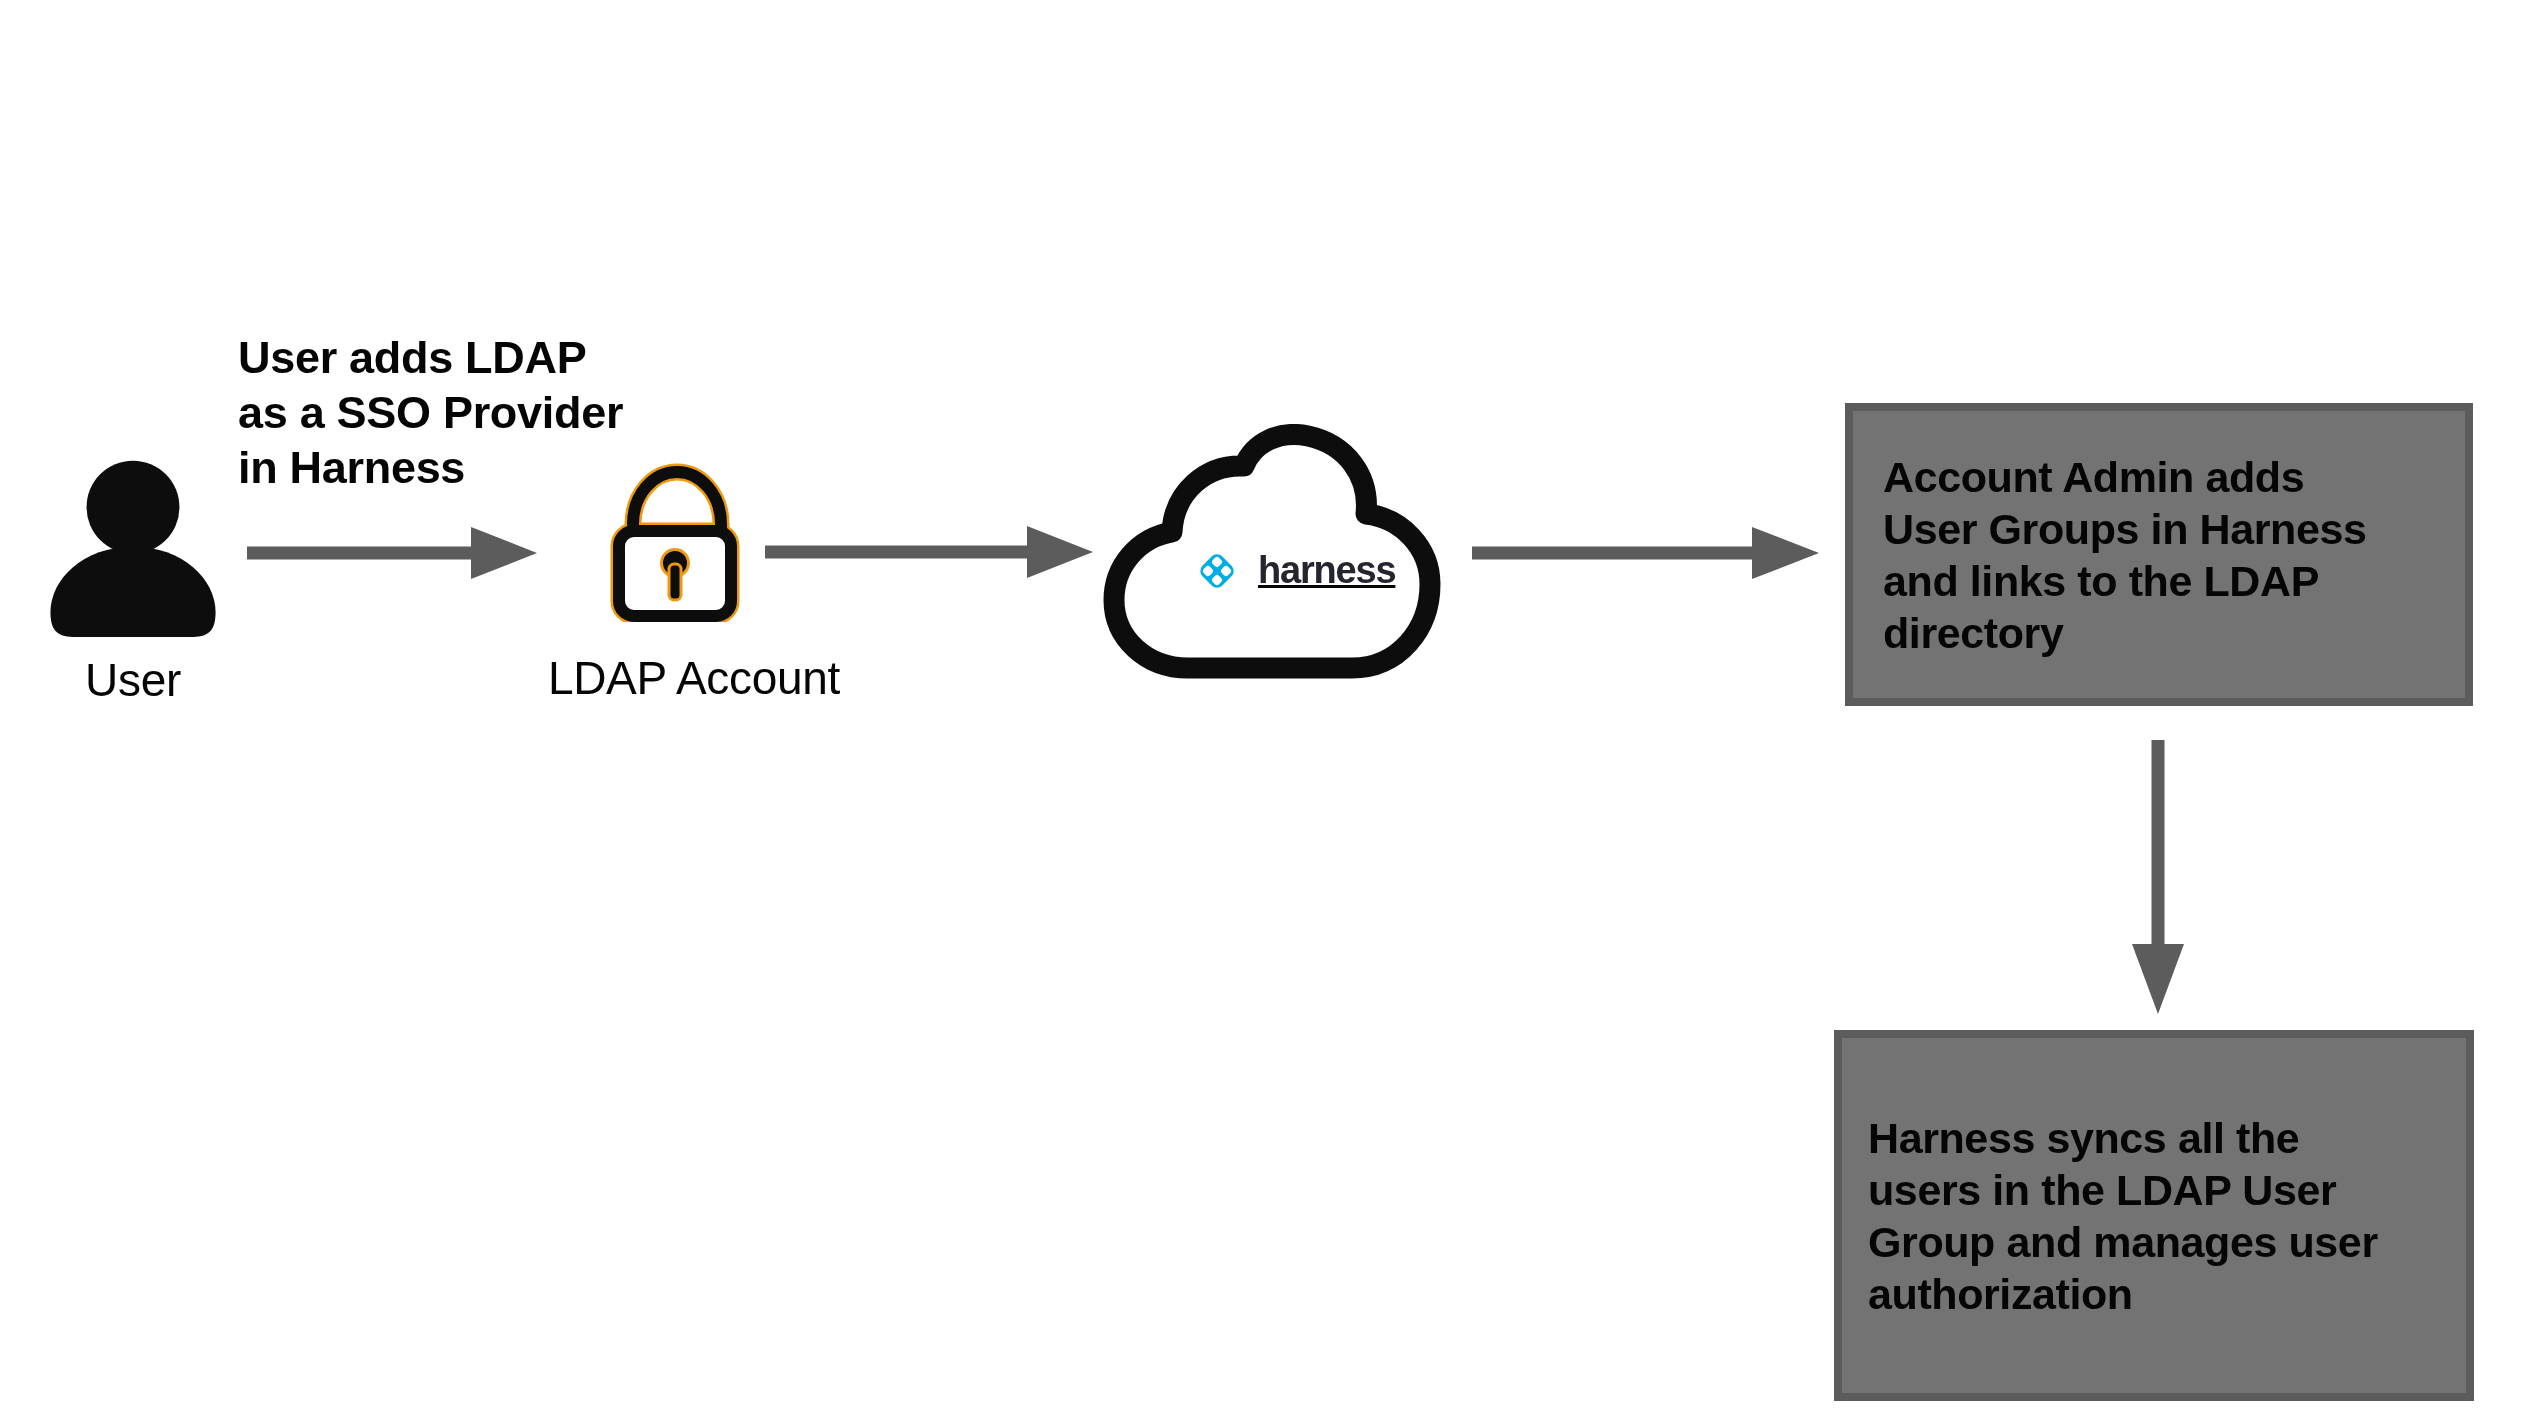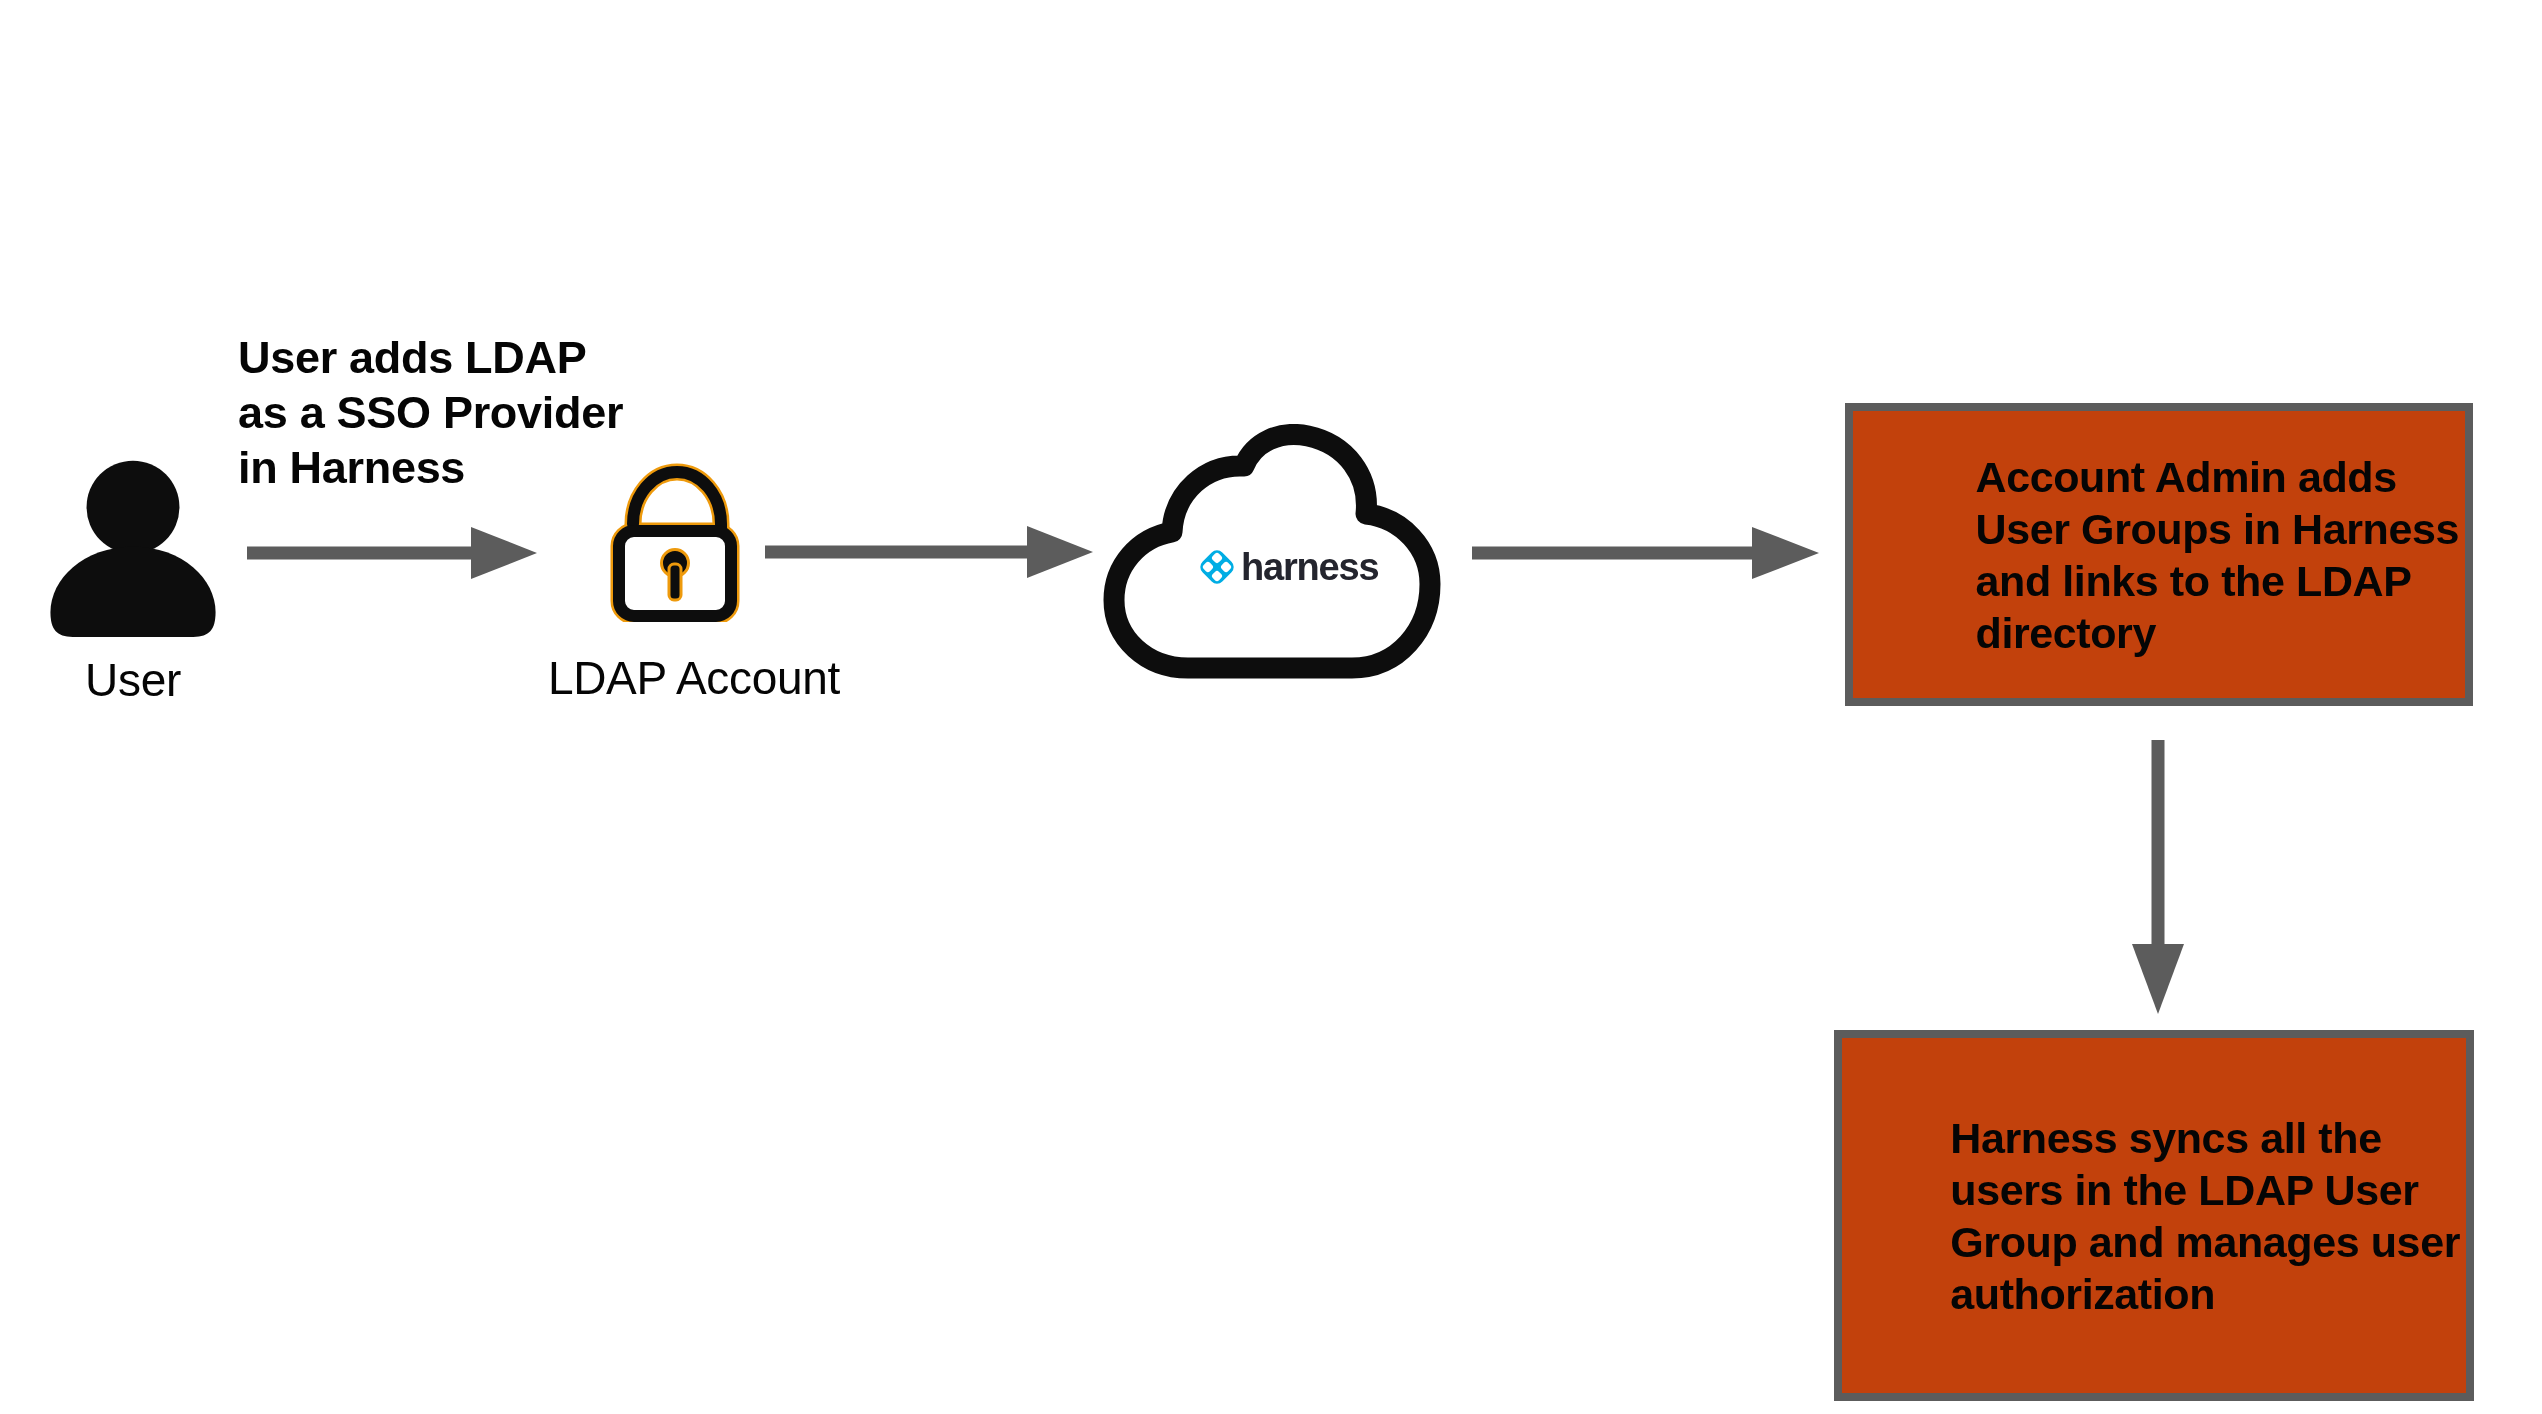--- a/index.html
+++ b/index.html
@@ -13,35 +13,35 @@
     left:238px;top:330px;width:560px;
     font-size:45px;line-height:55px;font-weight:700;
     white-space:pre-line;letter-spacing:-0.3px;
   }
   .node-label{
     font-weight:400;font-size:46px;text-align:center;letter-spacing:-0.3px;
   }
   .user-label{left:33px;top:653px;width:200px;}
   .ldap-label{left:494px;top:651px;width:400px;}
   .flow-box{
-    background:#c2410c;
+    background:#737373;
     border:8px solid var(--box_border,#5c5c5c);
     box-sizing:border-box;
-    display:flex;align-items:center;justify-content:flex-end;
+    display:flex;align-items:center;
   }
   .box1{left:1845px;top:403px;width:628px;height:303px;}
   .box2{left:1834px;top:1030px;width:640px;height:371px;}
   .box-text{
     font-size:43px;line-height:52px;font-weight:700;
     white-space:pre-line;letter-spacing:-0.4px;
     padding-left:30px;padding-right:6px;
   }
   .harness-logo{
     left:1196px;top:546px;height:46px;
-    display:flex;align-items:flex-start;gap:3px;
+    display:flex;align-items:flex-end;gap:20px;text-decoration:underline;
   }
   .harness-word{
     font-size:38px;font-weight:700;letter-spacing:-1.2px;
     color:var(--harness_text,#24252e);
   }
   svg{display:block;}
 </style>
 </head>
 <body>
 

